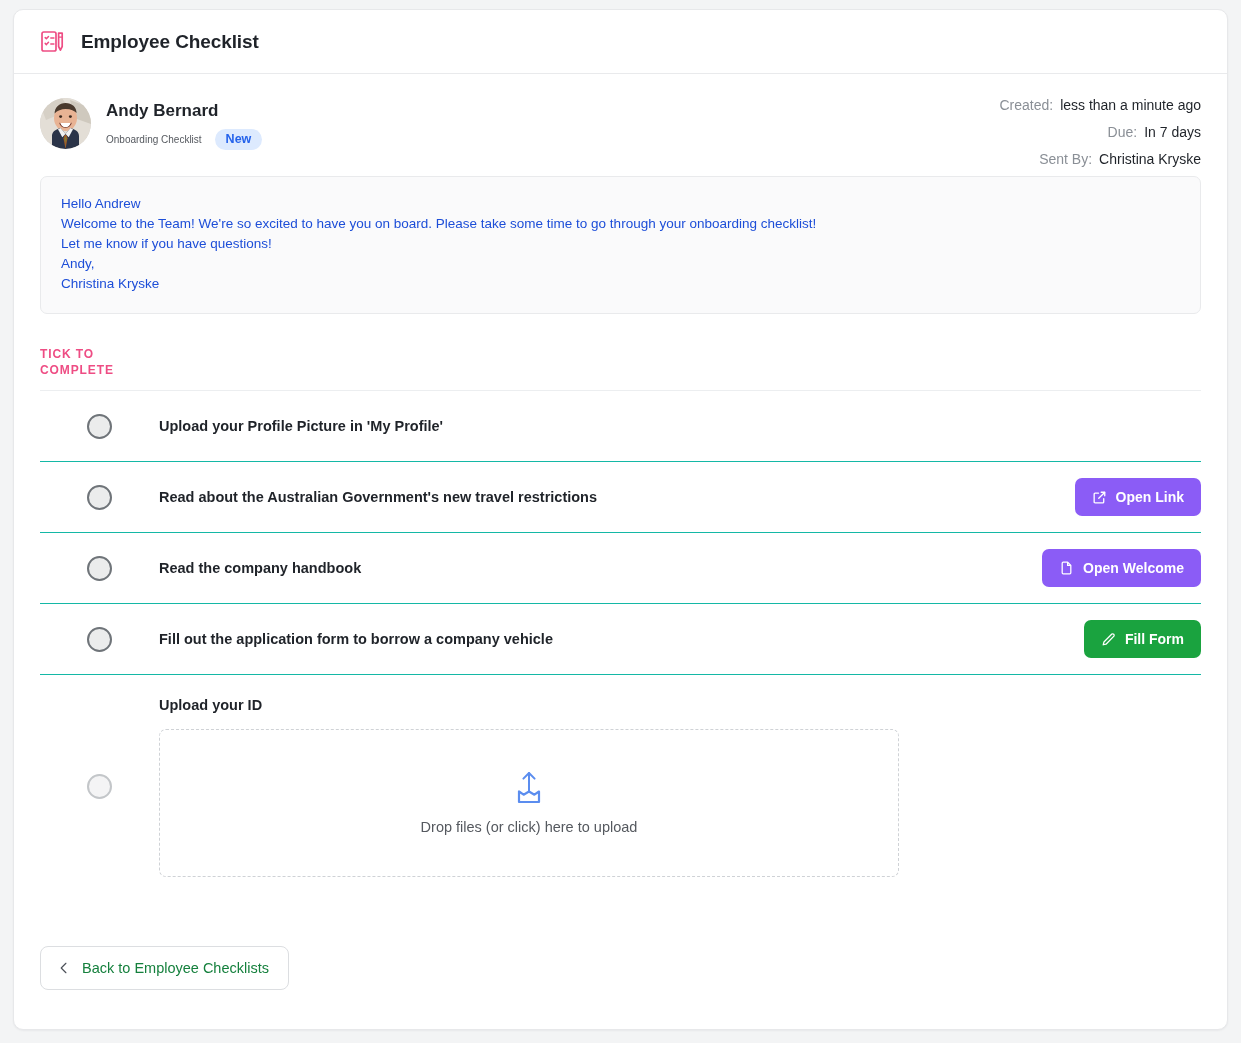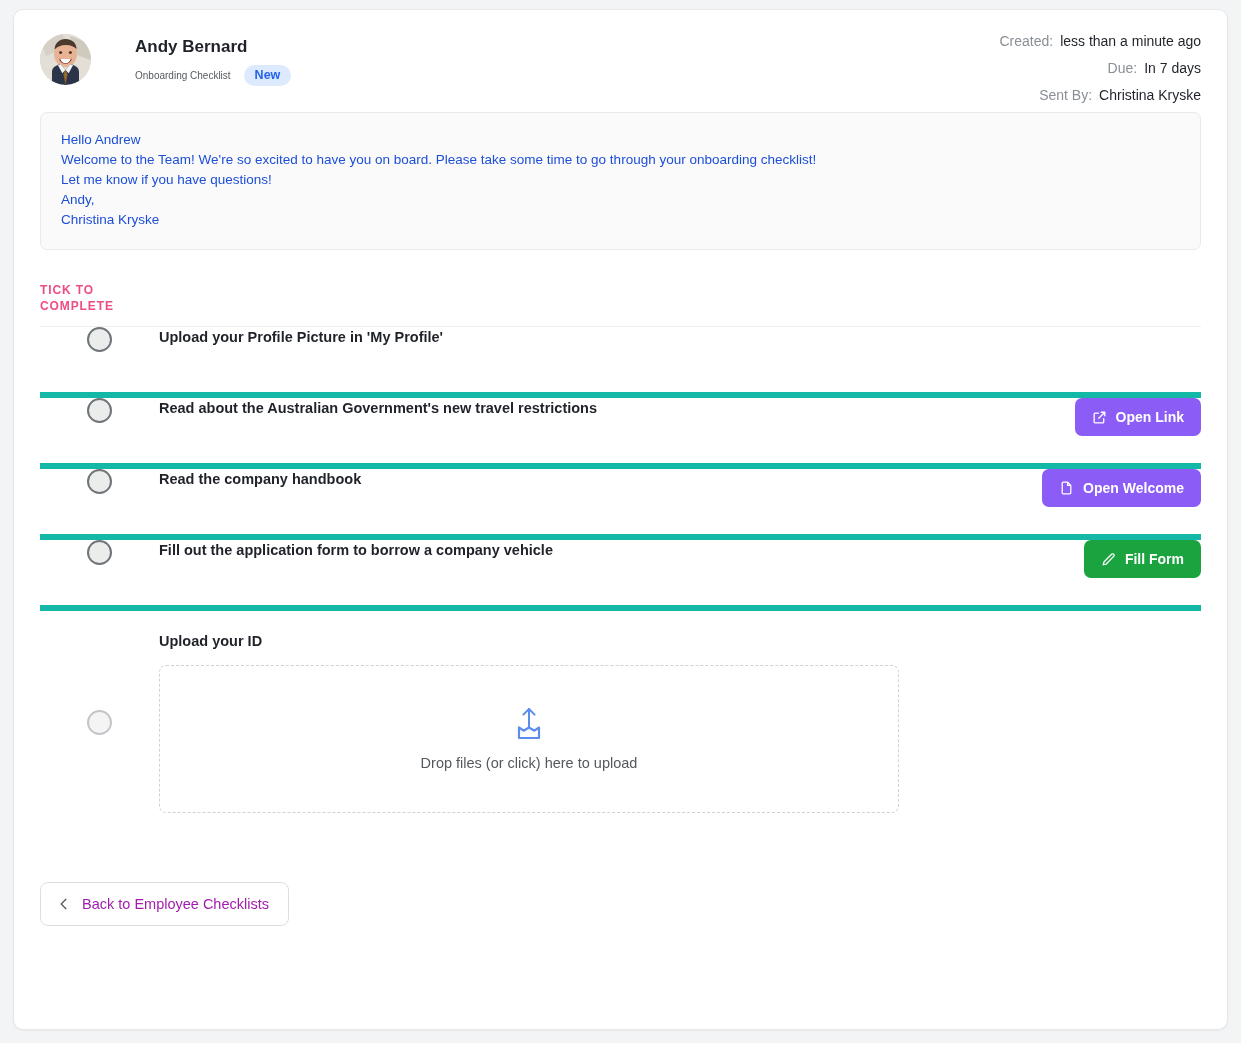--- a/index.html
+++ b/index.html
@@ -38,21 +38,20 @@
     color: #1f2329;
     letter-spacing: -0.1px;
   }
 
   
   .person-row {
     display: flex;
     align-items: flex-start;
     padding: 24px 26px 0 26px;
     position: relative;
-    gap: 29px;
   }
   .avatar {
     width: 51px; height: 51px;
     border-radius: 50%;
     flex: none;
     margin-right: 15px;
     overflow: hidden;
     background: #d9d5cf;
     position: relative;
   }
@@ -131,21 +130,22 @@
     font-weight: bold;
     letter-spacing: 0.9px;
     line-height: 16px;
     width: 86px;
   }
 
   
   .list { margin: 0 26px; }
   .item {
     display: flex;
-    border-bottom: 6px solid #14b8a6;
+    align-items: center;
+    border-bottom: 1px solid #14b8a6;
     min-height: 71px;
     padding: 0;
   }
   .item:last-child { border-bottom: none; }
   .cb-cell { width: 119px; flex: none; display: flex; justify-content: center; }
   .cb {
     width: 25px; height: 25px;
     border-radius: 50%;
     border: 2px solid #6f7479;
     background: #ebecec;
@@ -212,31 +212,44 @@
   .btn-back {
     display: inline-flex;
     align-items: center;
     gap: 11px;
     background: #ffffff;
     border: 1px solid #dcdee1;
     border-radius: 8px;
     padding: 12px 19px 12px 16px;
     font-family: inherit;
     font-size: 14.5px;
-    color: #a21caf;
+    color: #15803d;
     cursor: pointer;
     line-height: 18px;
   }
   .btn-back svg { display:block; flex:none; }
 </style>
 </head>
 <body>
 
 <div class="card">
 
+  <div class="card-header">
+    <span class="header-icon">
+      <svg viewBox="0 0 26 26" width="26" height="26" fill="none">
+        <rect x="2" y="3" width="14" height="19" rx="1.8" stroke="#ee4d84" stroke-width="1.7"></rect>
+        <path d="M5.2 8.6l1.2 1.2 2.1-2.3" stroke="#ee4d84" stroke-width="1.5" stroke-linecap="round" stroke-linejoin="round"></path>
+        <path d="M5.2 14.4l1.2 1.2 2.1-2.3" stroke="#ee4d84" stroke-width="1.5" stroke-linecap="round" stroke-linejoin="round"></path>
+        <path d="M10.8 9h3.1M10.8 15h3.1" stroke="#ee4d84" stroke-width="1.5" stroke-linecap="round"></path>
+        <path d="M18.6 4.2h3.6v13.3l-1.8 3.6-1.8-3.6V4.2z" stroke="#ee4d84" stroke-width="1.7" stroke-linejoin="round"></path>
+        <path d="M18.6 8.1h3.6" stroke="#ee4d84" stroke-width="1.4"></path>
+      </svg>
+    </span>
+    <div class="header-title">Employee Checklist</div>
+  </div>
 
   <div class="person-row">
     <div class="avatar">
       <svg viewBox="0 0 51 51" width="51" height="51">
         <defs>
           <clipPath id="av">
               <circle cx="25.5" cy="25.5" r="25.5"></circle>
             </clipPath>
         </defs>
         <g clip-path="url(#av)">

